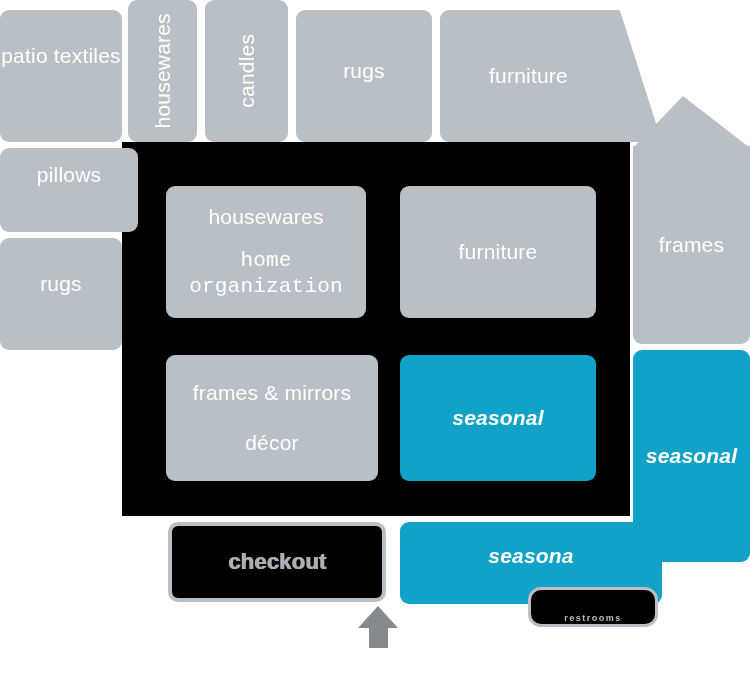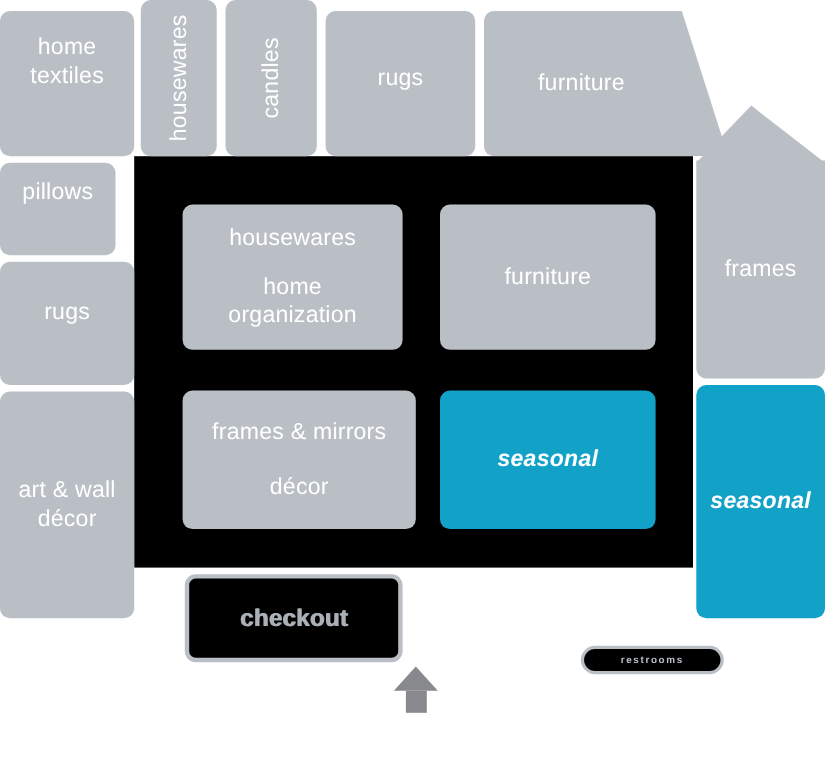--- a/index.html
+++ b/index.html
@@ -19,91 +19,88 @@
 
   
   .b-home-textiles { left:0; top:10px; width:122px; height:132px; padding-bottom:40px; }
   .b-housewares-v  { left:128px; top:0; width:69px;  height:142px; }
   .b-candles-v     { left:205px; top:0; width:83px;  height:142px; }
   .b-rugs-top      { left:296px; top:10px; width:136px; height:132px; padding-bottom:10px; }
   .b-furniture-top { left:440px; top:10px; width:222px; height:132px; padding-right:45px;
                      clip-path:polygon(0 0, 81% 0, 100% 100%, 0 100%); }
 
   
-  .b-pillows   { left:0; top:148px; width:105px; height:84px;  padding-bottom:30px; }
+  .b-pillows   { left:0; top:148px; width:138px; height:84px;  padding-bottom:30px; }
   .b-rugs-left { left:0; top:238px; width:122px; height:112px; padding-bottom:20px; }
   .b-art-decor { left:0; top:356px; width:122px; height:206px; padding:0 8px; }
 
   
   .patio-point { position:absolute; left:633px; top:96px; width:0; height:0;
                  border-left:50px solid transparent; border-right:67px solid transparent;
                  border-bottom:52px solid var(--block-gray,#b9bfc5); }
   .b-patio     { left:633px; top:146px; width:117px; height:198px; border-radius:0 0 9px 9px; }
 
   
   .b-hw-org        { left:166px; top:186px; width:200px; height:132px; }
   .b-furniture-in  { left:400px; top:186px; width:196px; height:132px; }
   .b-frames-decor  { left:166px; top:355px; width:212px; height:126px; }
   .b-seasonal-in   { left:400px; top:355px; width:196px; height:126px; }
   .b-seasonal-rt   { left:633px; top:350px; width:117px; height:212px; }
   .b-seasonal-bot  { left:400px; top:522px; width:262px; height:82px; padding-bottom:14px; }
-  .wrap-narrow     { max-width:160px; display:inline-block; }
+  .wrap-narrow     { max-width:160px; display:inline-block;font-family:Liberation Mono, monospace; }
 
   
-  .b-checkout { left:168px; top:522px; width:198px; height:80px; background:var(--interior-black,#000000);
+  .b-checkout { left:168px; top:522px; width:218px; height:80px; background:var(--interior-black,#000000);
                 border:4px solid var(--block-gray,#b9bfc5); border-radius:10px;
                 font-weight:bold; font-size:22px; color:var(--checkout-text,#aab0b6);
                 text-shadow:1px 0 0 currentColor; }
 
   
-  .b-restrooms { left:528px; top:587px; width:130px; height:26px; background:var(--interior-black,#000000);
+  .b-restrooms { left:528px; top:587px; width:130px; height:40px; background:var(--interior-black,#000000);
                  border:3px solid var(--block-gray,#b9bfc5); border-radius:13px;
-                 font-size:9px; letter-spacing:1.5px; color:var(--block-gray,#b9bfc5); font-weight:bold; }
+                 font-size:9px; letter-spacing:1.5px; color:var(--block-gray,#b9bfc5); font-weight:bold;align-items:flex-end; }
 
   
   .arrow-head { position:absolute; left:358px; top:606px; width:0; height:0;
                 border-left:20px solid transparent; border-right:20px solid transparent;
                 border-bottom:22px solid var(--entrance-arrow,#87898c); }
   .arrow-stem { position:absolute; left:369px; top:628px; width:19px; height:20px;
                 background:var(--entrance-arrow,#87898c); }
   .entrance-label { position:absolute; left:378px; top:648px; transform:translateX(-50%);
                     font-size:25px; font-weight:bold; color:var(--entrance-text,#4a4a4c);
                     white-space:nowrap; text-shadow:1px 0 0 currentColor; }
 </style>
 </head>
 <body>
 
 <div class="canvas">
 
   <div class="interior-bg"></div>
 
   <div class="blk gray b-home-textiles">
-    <span>home textiles</span>
+    <span>patio textiles</span>
   </div>
   <div class="blk gray b-housewares-v">
     <span class="vrot">housewares</span>
   </div>
   <div class="blk gray b-candles-v">
     <span class="vrot">candles</span>
   </div>
   <div class="blk gray b-rugs-top">
     <span>rugs</span>
   </div>
   <div class="blk gray b-furniture-top">
     <span>furniture</span>
   </div>
 
   <div class="blk gray b-pillows">
     <span>pillows</span>
   </div>
   <div class="blk gray b-rugs-left">
     <span>rugs</span>
-  </div>
-  <div class="blk gray b-art-decor">
-    <span>art &amp; wall décor</span>
   </div>
 
   <div class="patio-point"></div>
   <div class="blk gray b-patio">
     <span>frames</span>
   </div>
 
   <div class="blk gray col b-hw-org">
     <span>housewares</span>
     <span class="wrap-narrow">home organization</span>
@@ -115,20 +112,23 @@
     <span>frames &amp; mirrors</span>
     <span>décor</span>
   </div>
   <div class="blk blue b-seasonal-in">
     <span>seasonal</span>
   </div>
 
   <div class="blk blue b-seasonal-rt">
     <span>seasonal</span>
   </div>
+  <div class="blk blue b-seasonal-bot">
+    <span>seasona</span>
+  </div>
 
   <div class="blk b-checkout">
     <span>checkout</span>
   </div>
 
   <div class="blk b-restrooms">
     <span>restrooms</span>
   </div>
 
   <div class="arrow-head"></div>

